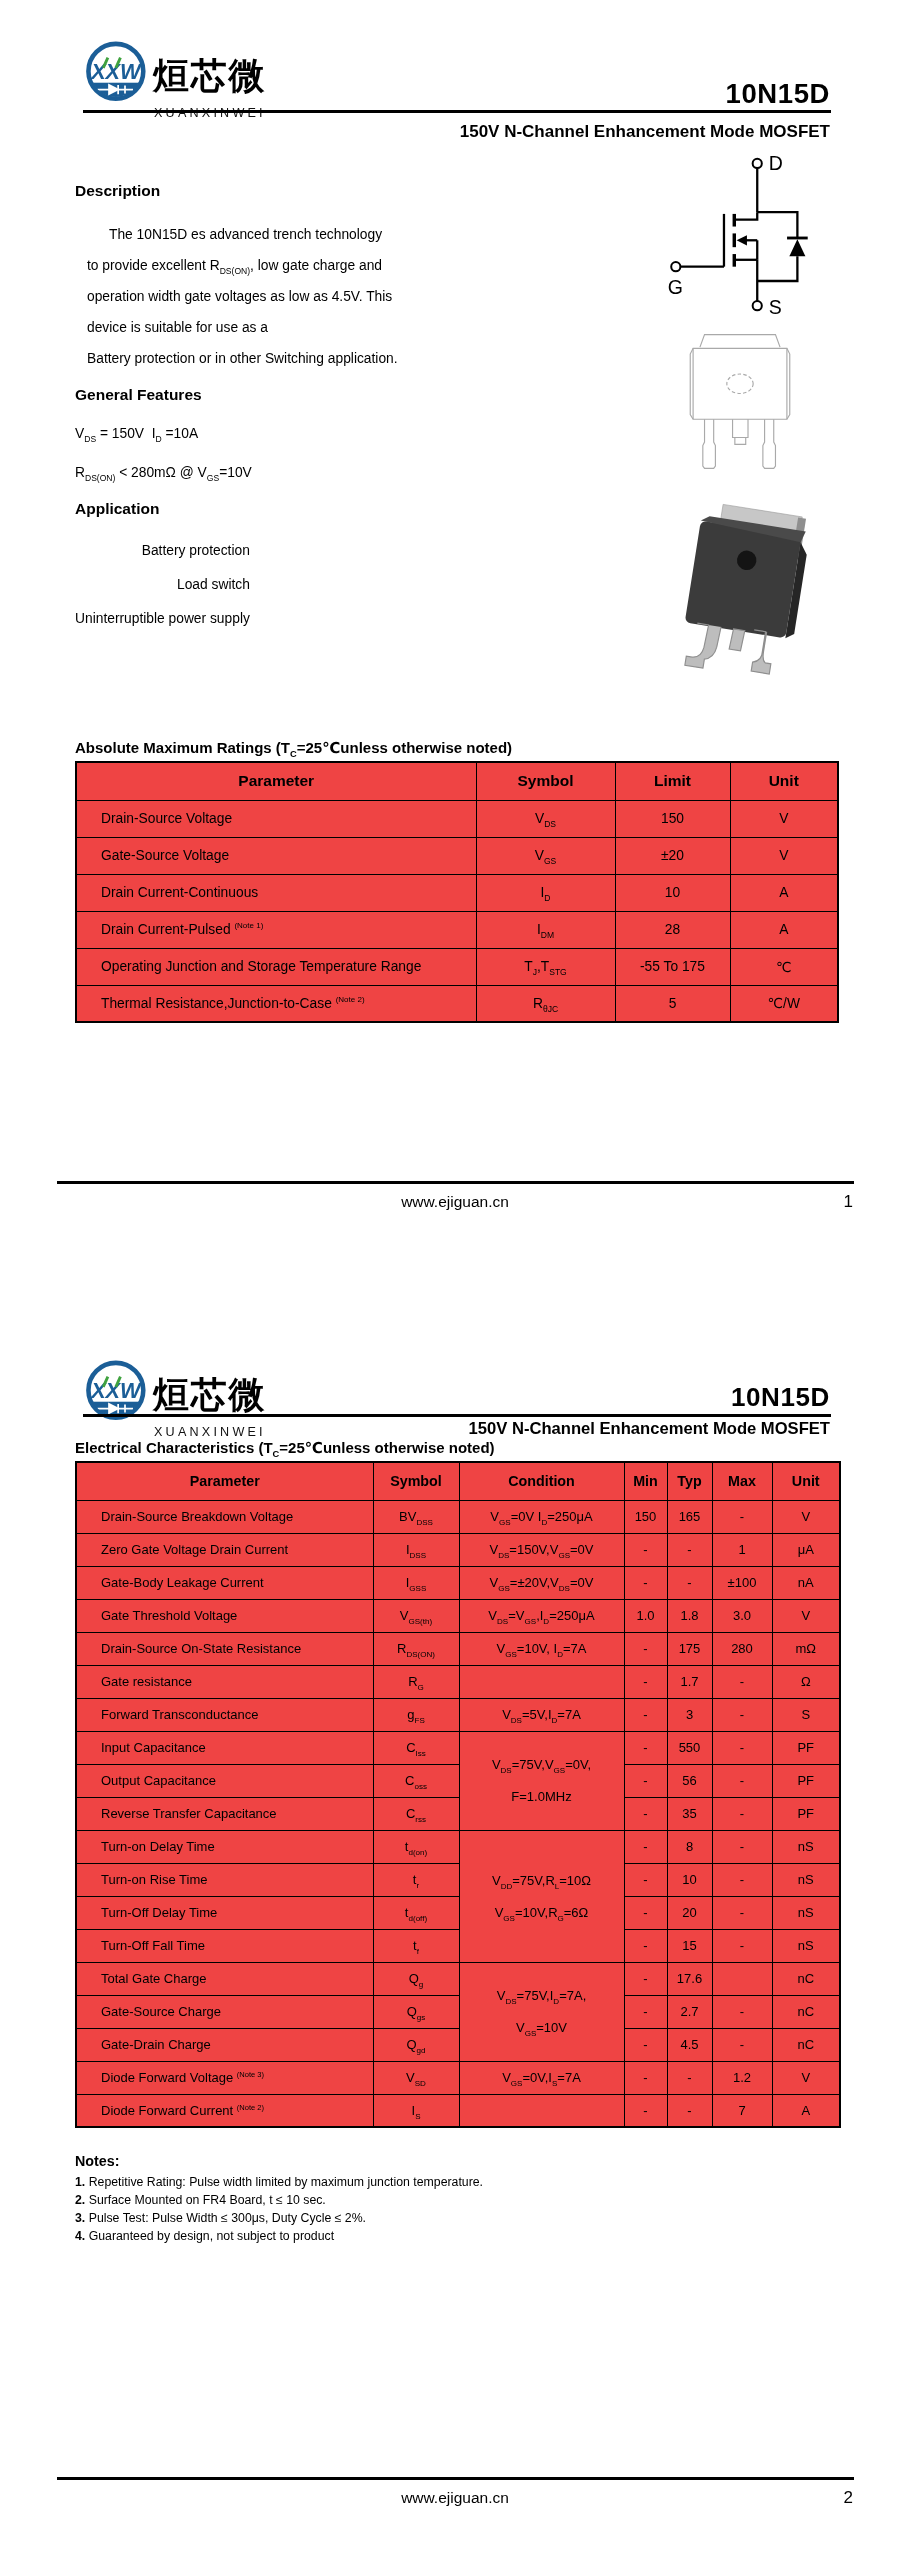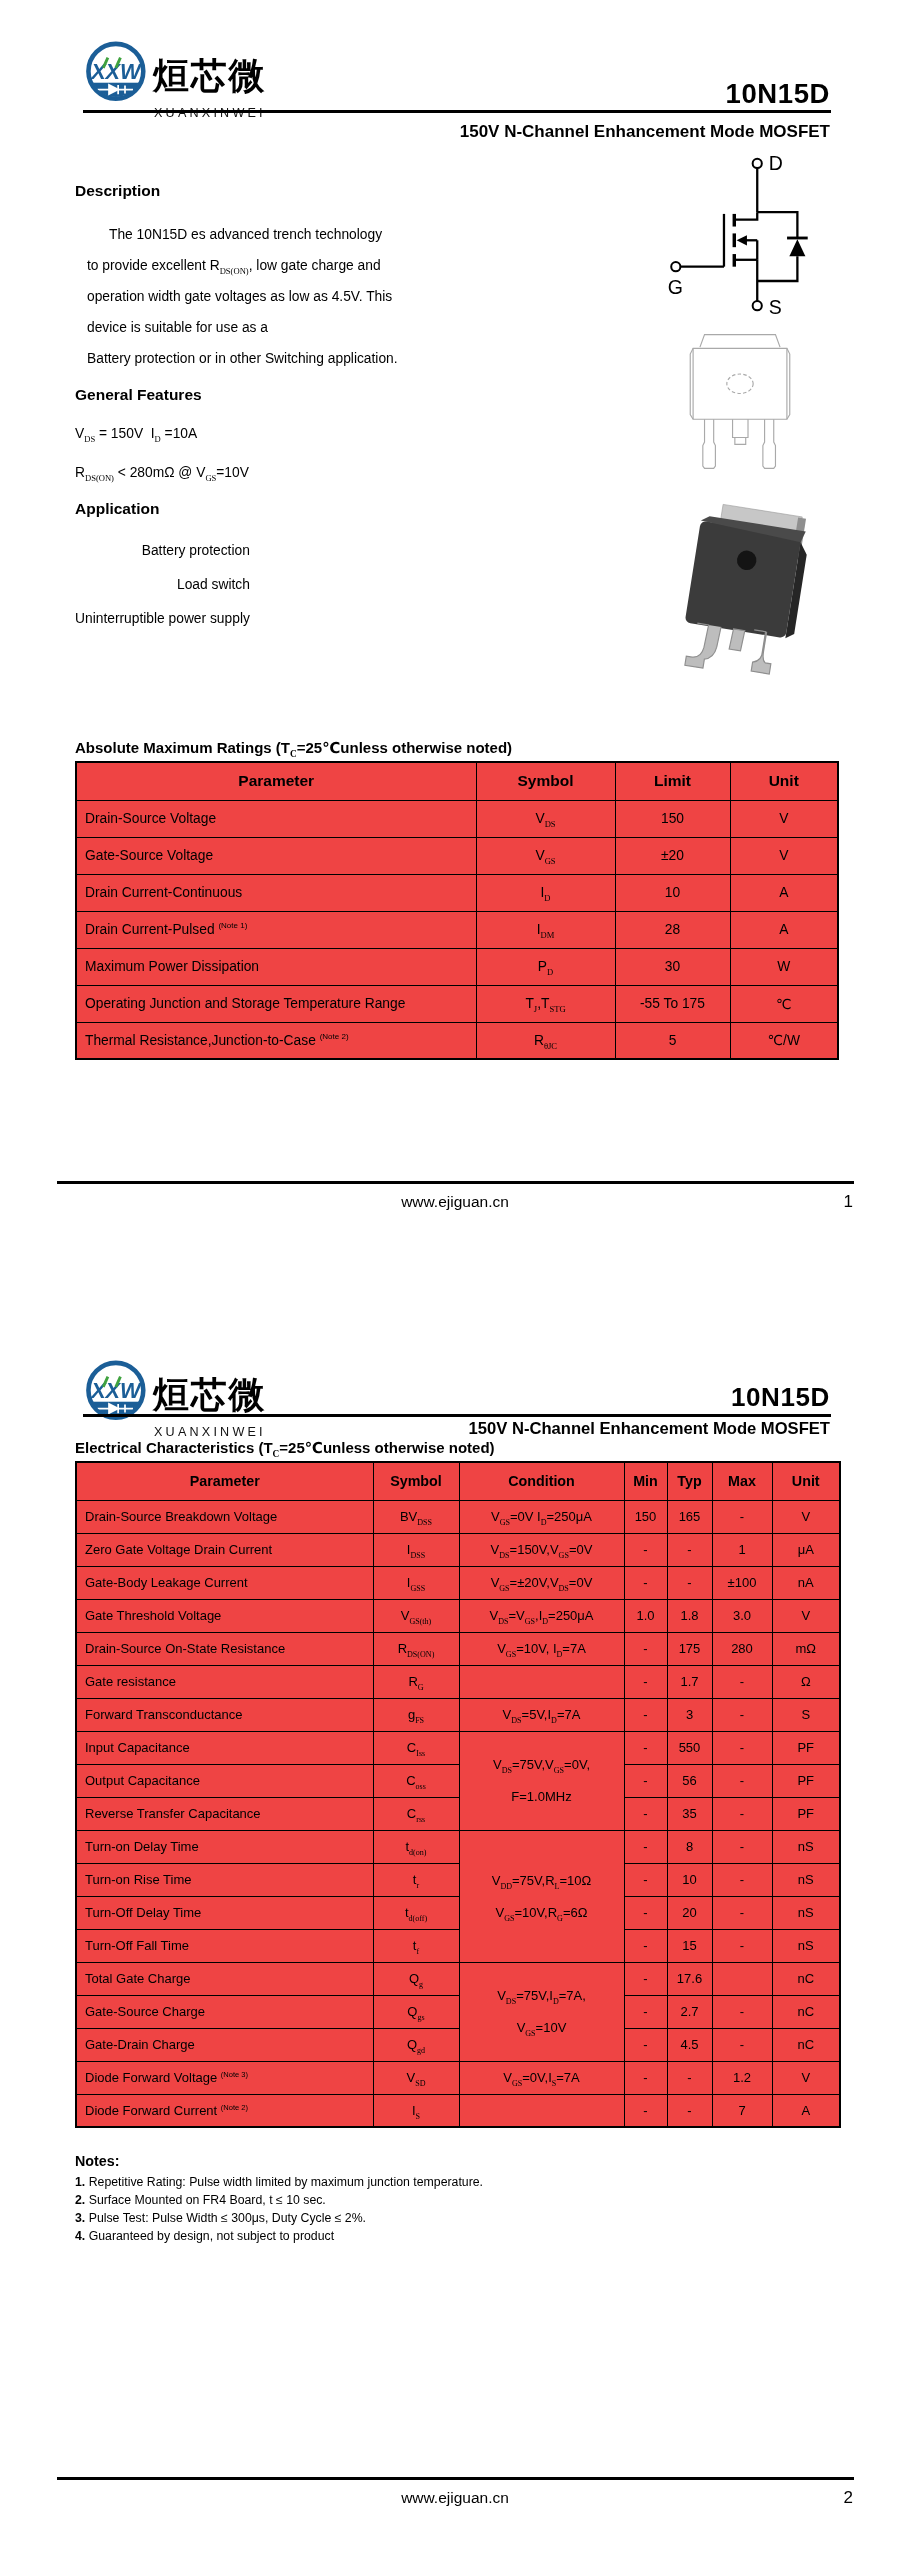--- a/index.html
+++ b/index.html
@@ -3,21 +3,21 @@
 <meta charset="utf-8">
 <style>
   * { margin:0; padding:0; box-sizing:border-box; }
   html,body { background:#ffffff; }
   body {
     width:910px; height:2576px; position:relative;
     font-family:"Liberation Sans","DejaVu Sans",sans-serif;
     color:#000;
   }
   .abs { position:absolute; }
-  sub { font-size:62%; line-height:0;font-family:Liberation Serif, serif; }
+  sub { font-size:62%; line-height:0; }
   sup { font-size:58%; line-height:0; vertical-align:super; }
 
   
   .logo { width:207px; height:87px; }
   .logo .cn { position:absolute; left:68px; top:13.8px; font-size:36px; font-weight:bold; letter-spacing:1.7px; white-space:nowrap; }
   .logo .en { position:absolute; left:69px; top:68px; font-size:12.6px; letter-spacing:3.2px; white-space:nowrap; color:#111; }
 
   .part-number { font-weight:bold; font-size:27.5px; letter-spacing:0.6px; }
   .rule { background:#000; height:3.4px; }
   .subtitle { font-weight:bold; font-size:17px; }
@@ -33,21 +33,21 @@
   table, th, td { border:1.1px solid #000; }
   table { border-width:2.3px; }
   th { font-weight:bold; }
   td, th { text-align:center; vertical-align:middle; overflow:hidden; }
   .t-abs th { height:38px; font-size:15.5px; }
   .t-abs td { height:37px; font-size:13.8px; }
   .t-abs th { border-bottom-width:1.7px; }
   .t-abs td, .t-abs th { border-bottom-width:1.7px; }
   .t-elec th { height:38px; font-size:14.3px; border-bottom-width:1.7px; }
   .t-elec td { height:33px; font-size:13px; border-bottom-width:1.7px; }
-  .pl { text-align:left; padding-left:8px; }
+  .pl { text-align:left; padding-left:24px; }
   .cgap { margin-top:17px; }
 
   .notes-title { font-weight:bold; font-size:14.3px;text-align:right; }
   .notes-items div { font-size:12.3px; line-height:18px; }
   .notes-items .num { font-weight:bold; }
 
   .footer-url { width:100%; text-align:center; font-size:15.5px; }
   .footer-page { font-size:17px; }
 </style>
 </head>
@@ -195,26 +195,20 @@
     <td>10</td>
     <td>A</td>
   </tr>
   <tr>
     <td class="pl">Drain Current-Pulsed <sup>(Note 1)</sup></td>
     <td>I<sub>DM</sub></td>
     <td>28</td>
     <td>A</td>
   </tr>
   <tr>
-    <td class="pl">Maximum Power Dissipation</td>
-    <td>P<sub>D</sub></td>
-    <td>30</td>
-    <td>W</td>
-  </tr>
-  <tr>
     <td class="pl">Operating Junction and Storage Temperature Range</td>
     <td>T<sub>J</sub>,T<sub>STG</sub></td>
     <td>-55 To 175</td>
     <td>℃</td>
   </tr>
   <tr>
     <td class="pl">Thermal Resistance,Junction-to-Case <sup>(Note 2)</sup></td>
     <td>R<sub>θJC</sub></td>
     <td>5</td>
     <td>℃/W</td>

